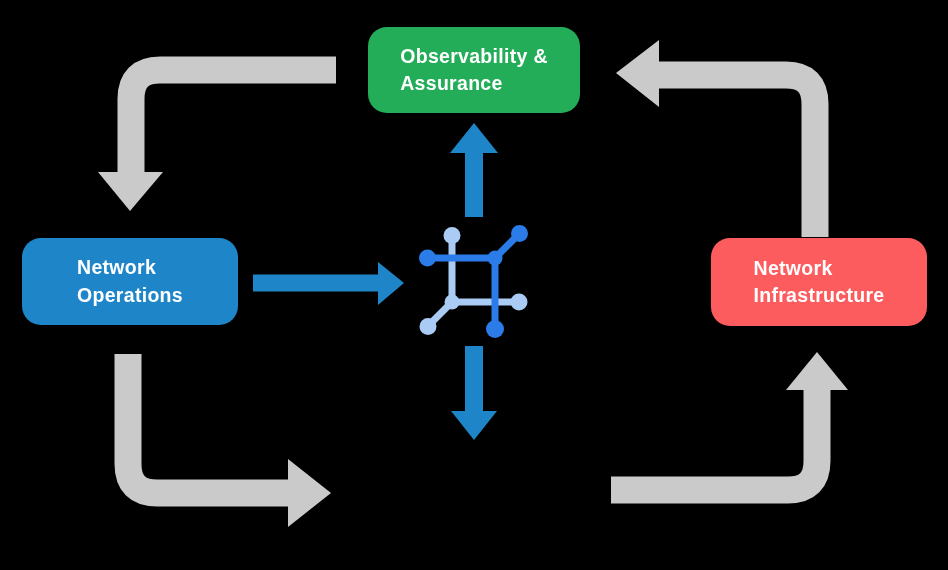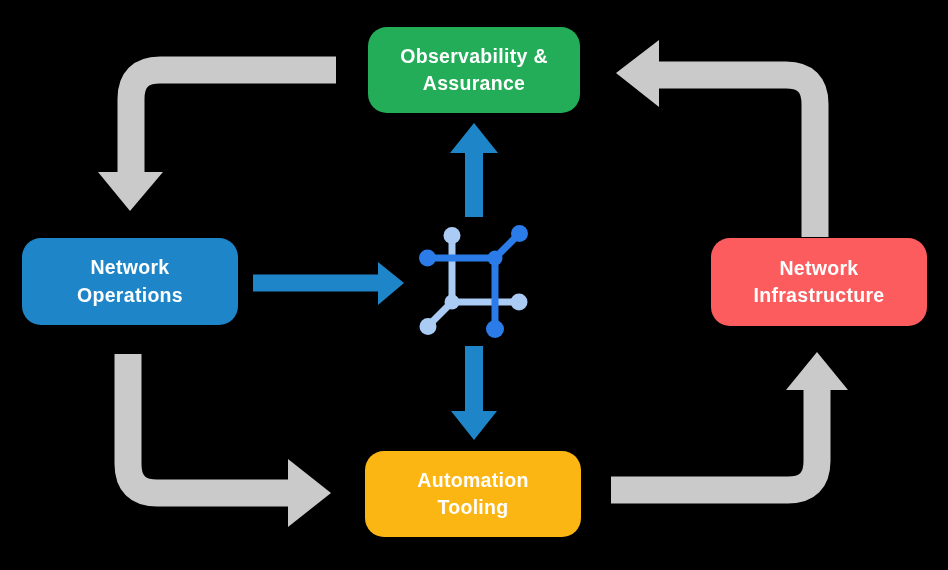--- a/index.html
+++ b/index.html
@@ -16,21 +16,21 @@
     position: absolute;
     left: 0; top: 0;
     pointer-events: none;
   }
   .node {
     position: absolute;
     border-radius: 19px;
     display: flex;
     align-items: center;
     justify-content: center;
-    text-align: center;
+    text-align: left;
     color: #fff;
     font-size: 19.5px;
     font-weight: 700;
     line-height: 1.4;
     letter-spacing: 0.3px;
   }
   .node-label { white-space: pre-line; }
   #node-observability { left: 368px; top: 27px;  width: 212px; height: 86px; }
   #node-operations    { left: 22px;  top: 238px; width: 216px; height: 87px; }
   #node-infrastructure{ left: 711px; top: 238px; width: 216px; height: 88px; }
@@ -101,18 +101,14 @@
   <div class="node" id="node-operations" style="background: rgb(30, 134, 200);">
     <span class="node-label">Network
 Operations</span>
   </div>
 
   <div class="node" id="node-infrastructure" style="background: rgb(253, 92, 95);">
     <span class="node-label">Network
 Infrastructure</span>
   </div>
 
-  <div class="node" id="node-automation" style="background: rgb(252, 182, 20);">
-    <span class="node-label">Automation
-Tooling</span>
-  </div>
 
 </div>
 
 </body></html>

